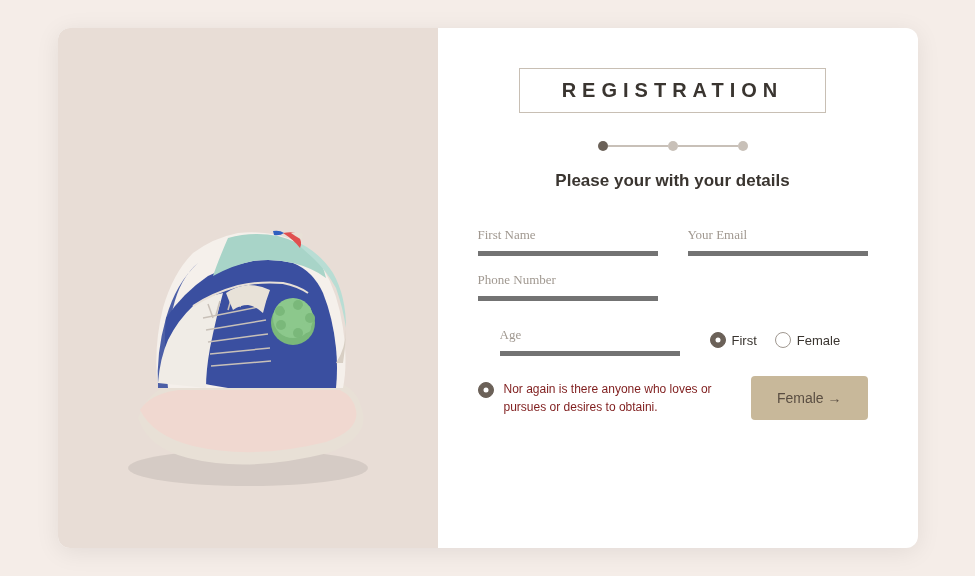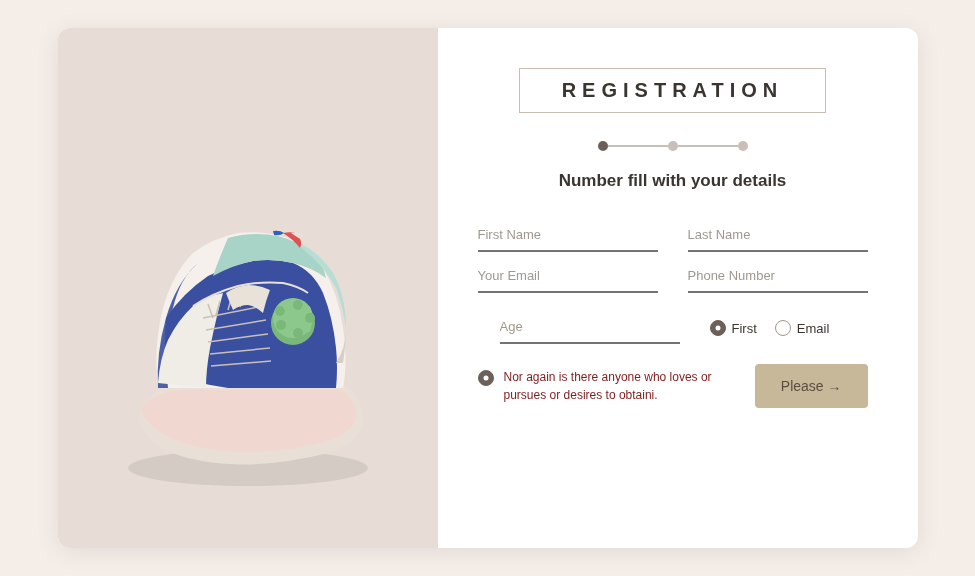--- a/index.html
+++ b/index.html
@@ -110,27 +110,27 @@
       margin-bottom: 18px;
     }
 
     .form-field {
       display: flex;
       flex-direction: column;
     }
 
     .form-field input {
       border: none;
-      border-bottom: 2px solid #737373;
+      border-bottom: 5px solid #737373;
       padding: 8px 0;
       font-size: 13px;
       color: #3a3530;
       background: transparent;
       outline: none;
-      font-family: Liberation Sans, sans-serif;
+      font-family: Liberation Serif, serif;
     }
 
     .form-field input::placeholder {
       color: #a09890;
       font-size: 13px;
     }
 
     .age-gender-row {
       display: grid;
       grid-template-columns: 1fr 1fr;
@@ -322,55 +322,52 @@
     <div class="registration-title">REGISTRATION</div>
 
     <div class="stepper">
       <div class="step-dot active"></div>
       <div class="step-line"></div>
       <div class="step-dot inactive"></div>
       <div class="step-line"></div>
       <div class="step-dot inactive"></div>
     </div>
 
-    <div class="form-subtitle">Number fill with your details</div>
+    <div class="form-subtitle">Please your with your details</div>
 
     <div class="form-grid">
       <div class="form-field">
         <input type="text" placeholder="First Name" style="">
-      </div>
-      <div class="form-field">
-        <input type="text" placeholder="Last Name" style="">
       </div>
       <div class="form-field">
         <input type="email" placeholder="Your Email" style="">
       </div>
       <div class="form-field">
         <input type="tel" placeholder="Phone Number" style="">
       </div>
     </div>
 
     <div class="age-gender-row">
       <div class="form-field">
         <input type="number" placeholder="Age" style="">
       </div>
       <div class="gender-group">
         <label class="gender-option">
           <input type="radio" name="gender" value="male" checked="" style="">
           <span>First</span>
         </label>
         <label class="gender-option">
           <input type="radio" name="gender" value="female" style="">
-          <span>Email</span>
+          <span>Female</span>
         </label>
       </div>
     </div>
 
     <div class="bottom-row">
       <label class="terms-label">
         <input type="radio" name="terms" checked="" style="">
         <span class="terms-text">Nor again is there anyone who loves or pursues or desires to obtaini.</span>
       </label>
-      <button class="forward-button">Please →</button>
+      <button class="forward-button">Female →</button>
     </div>
 
   </div>
 </div>
 
 </body></html>

